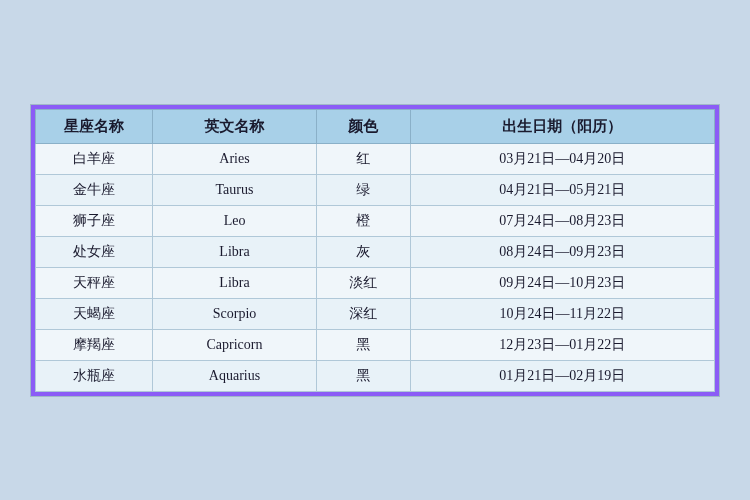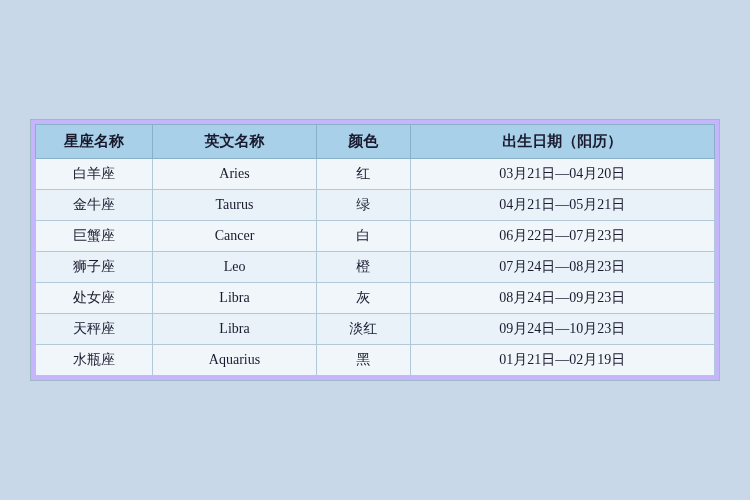--- a/index.html
+++ b/index.html
@@ -12,21 +12,21 @@
       width: 750px;
       height: 500px;
       background-color: #c8d8e8;
       display: flex;
       align-items: center;
       justify-content: center;
       font-family: 'SimSun', 'STSong', serif;
     }
 
     .table-container {
-      background-color: #c4b5fd;
+      background-color: #8b5cf6;
       border: 1px solid #a0b8c8;
       padding: 4px;
     }
 
     table {
       border-collapse: collapse;
       width: 680px;
     }
 
     th {
@@ -77,44 +77,50 @@
           <td>红</td>
           <td>03月21日—04月20日</td>
         </tr>
         <tr>
           <td>金牛座</td>
           <td>Taurus</td>
           <td>绿</td>
           <td>04月21日—05月21日</td>
         </tr>
         <tr>
-          <td>巨蟹座</td>
-          <td>Cancer</td>
-          <td>白</td>
-          <td>06月22日—07月23日</td>
-        </tr>
-        <tr>
           <td>狮子座</td>
           <td>Leo</td>
           <td>橙</td>
           <td>07月24日—08月23日</td>
         </tr>
         <tr>
           <td>处女座</td>
           <td>Libra</td>
           <td>灰</td>
           <td>08月24日—09月23日</td>
         </tr>
         <tr>
           <td>天秤座</td>
           <td>Libra</td>
           <td>淡红</td>
           <td>09月24日—10月23日</td>
         </tr>
         <tr>
+          <td>天蝎座</td>
+          <td>Scorpio</td>
+          <td>深红</td>
+          <td>10月24日—11月22日</td>
+        </tr>
+        <tr>
+          <td>摩羯座</td>
+          <td>Capricorn</td>
+          <td>黑</td>
+          <td>12月23日—01月22日</td>
+        </tr>
+        <tr>
           <td>水瓶座</td>
           <td>Aquarius</td>
           <td>黑</td>
           <td>01月21日—02月19日</td>
         </tr>
       </tbody>
   </table>
 </div>
 
 </body></html>

